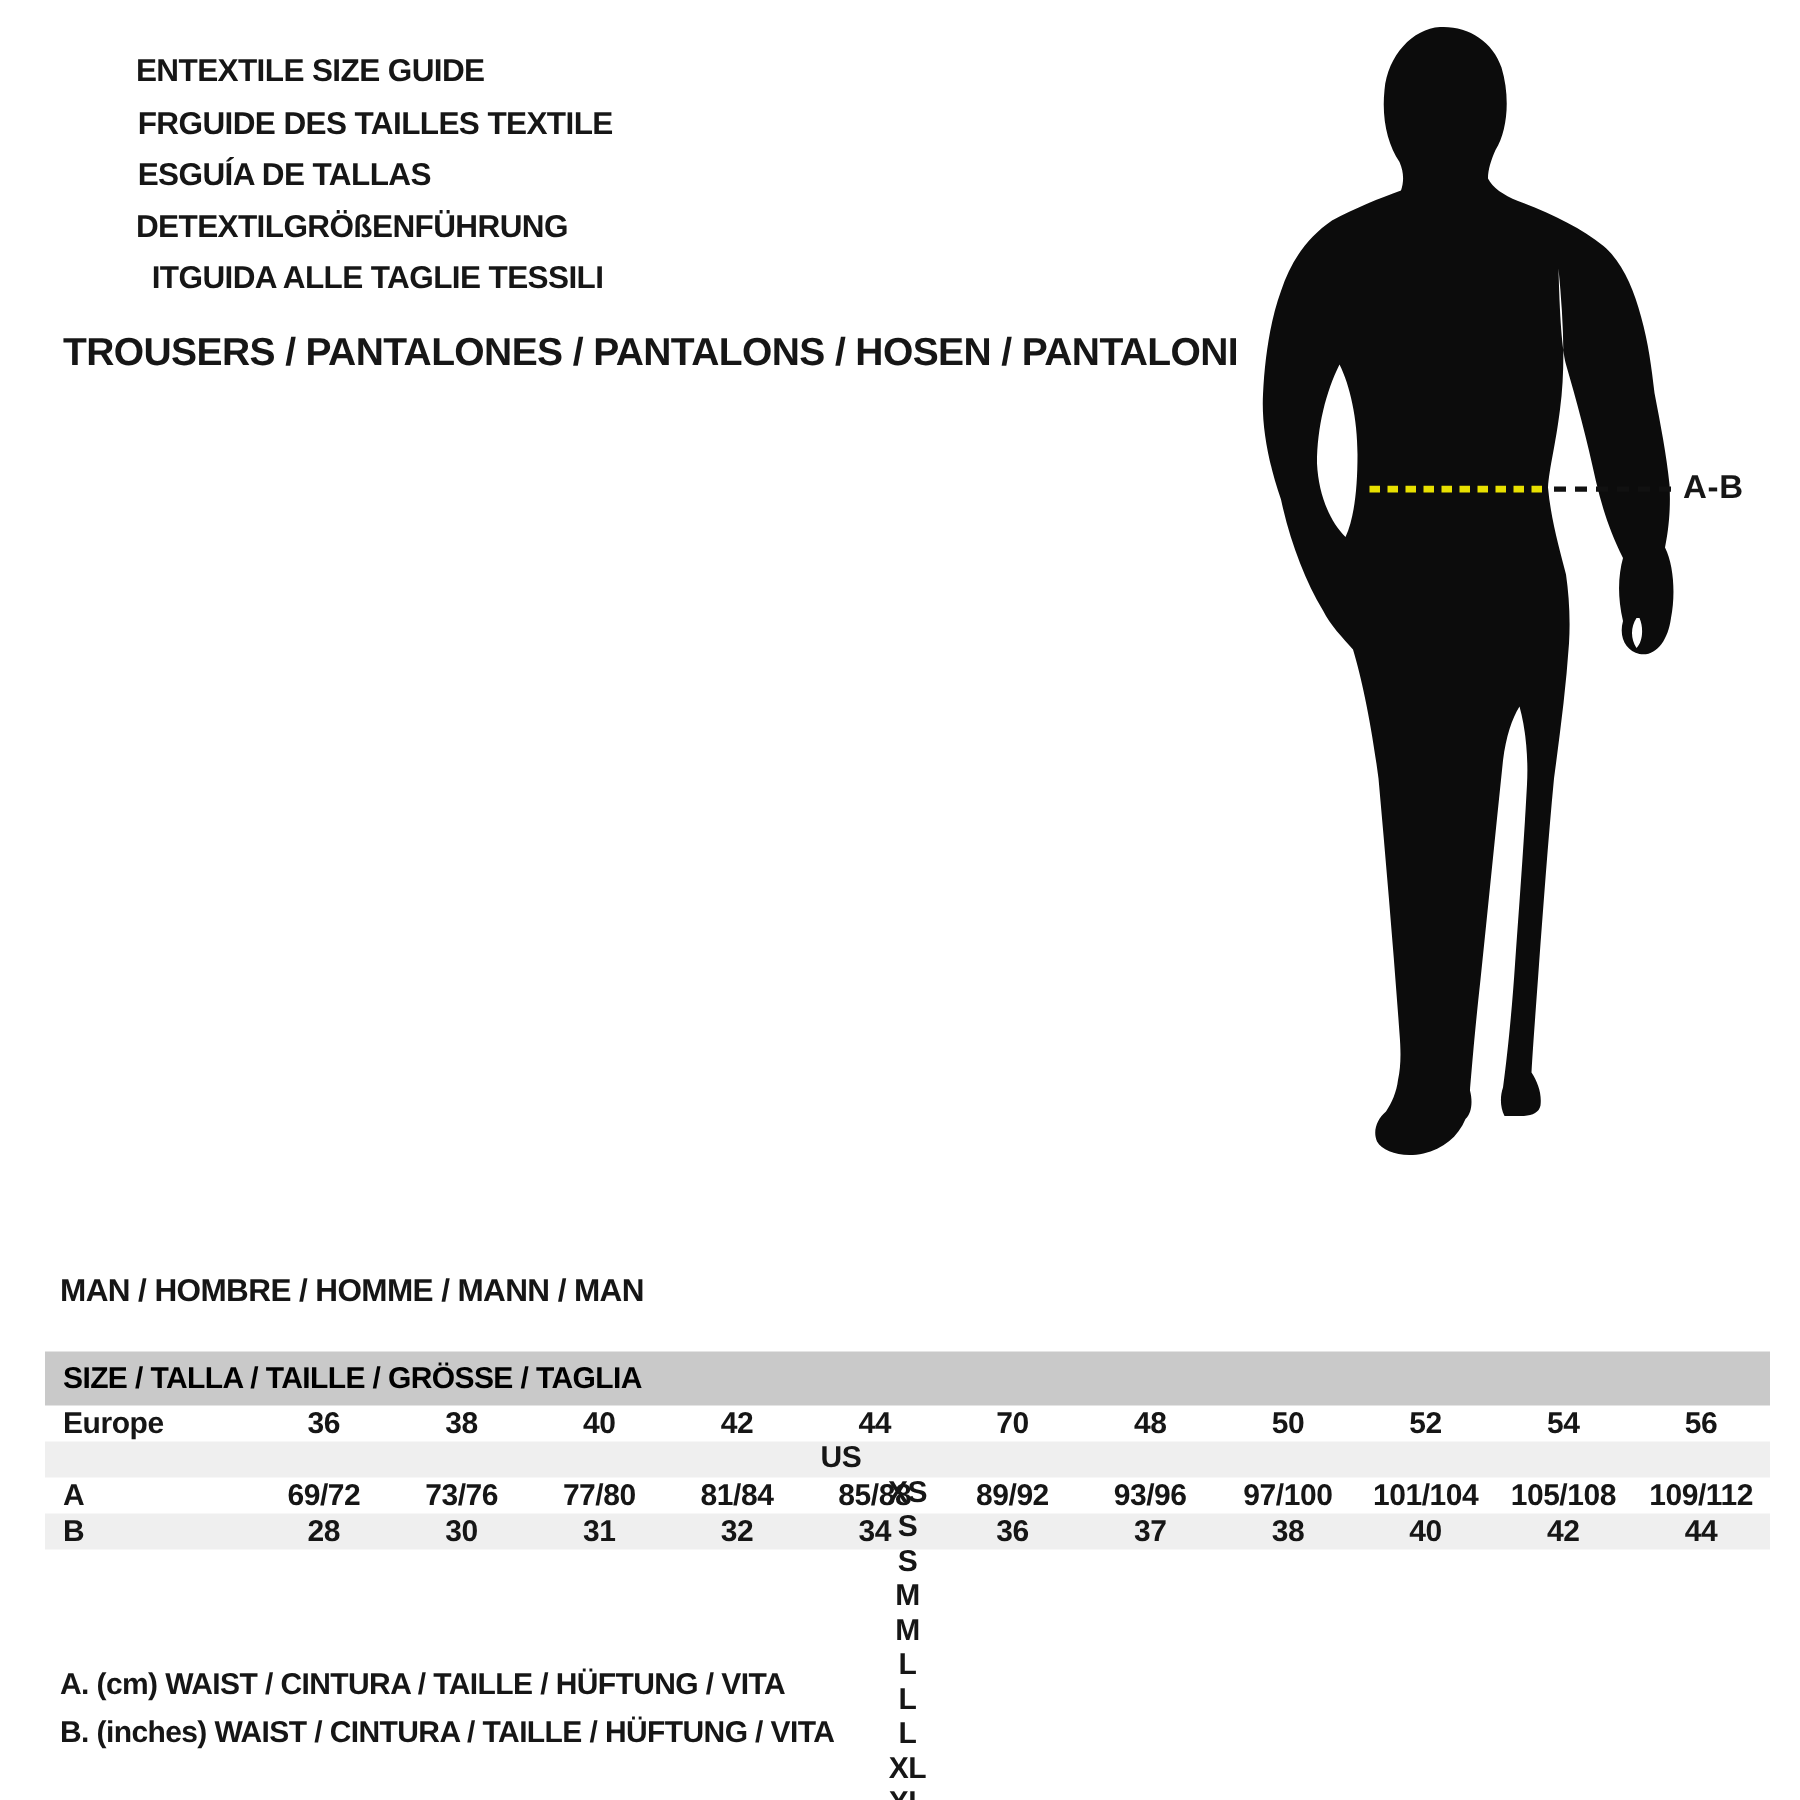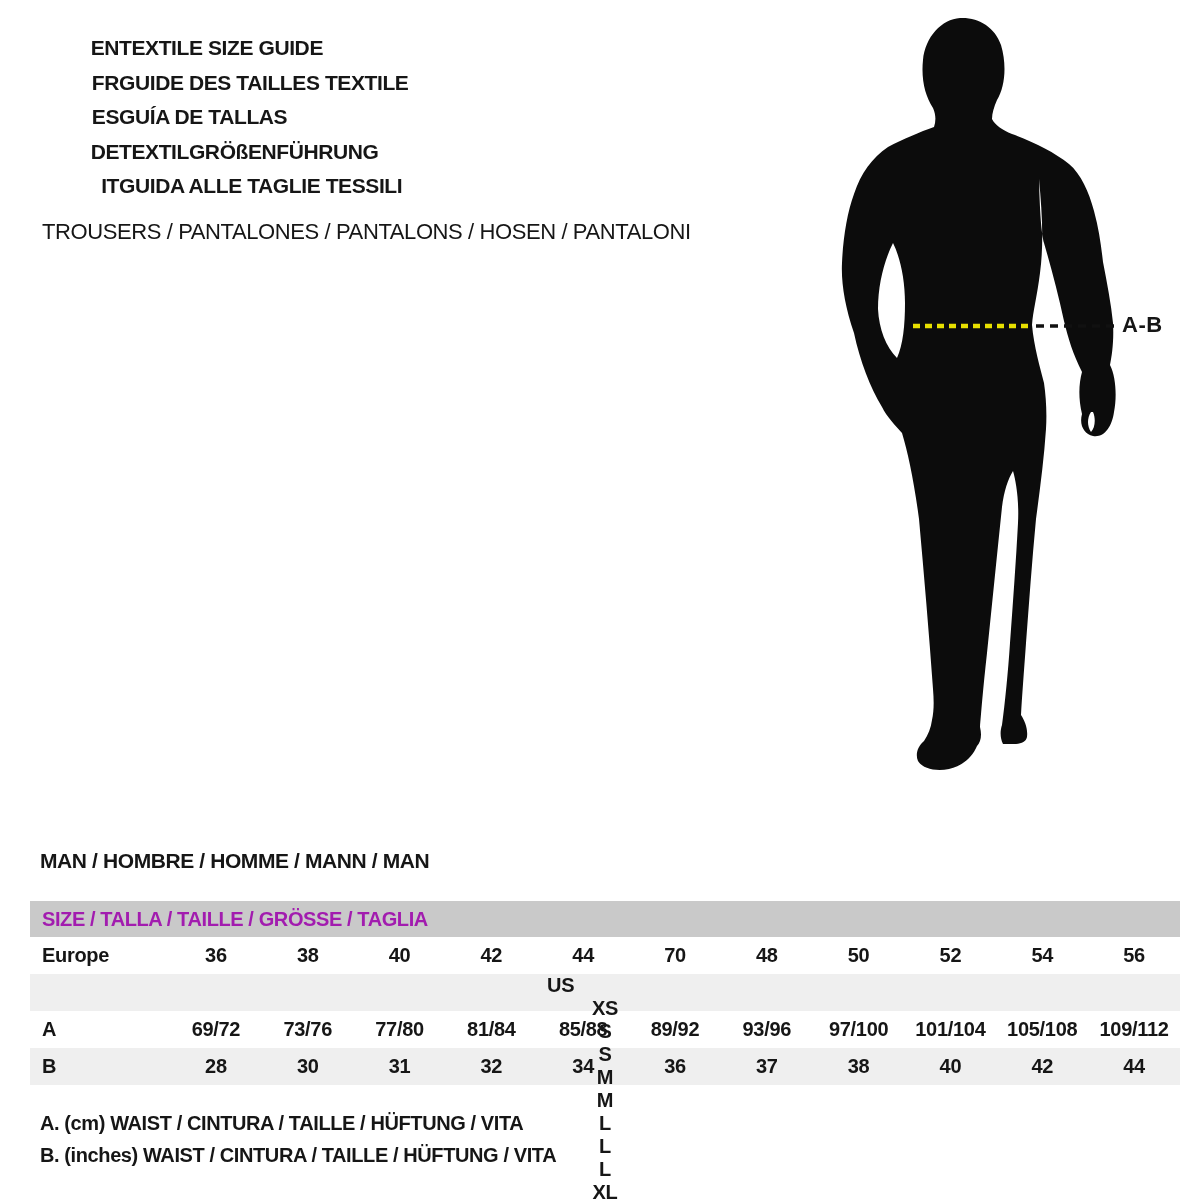--- a/index.html
+++ b/index.html
@@ -7,33 +7,33 @@
     position:relative;width:1200px;height:1200px;background:#fff;overflow:hidden;
     font-family:"Liberation Sans","DejaVu Sans",sans-serif;
     color:#161616;
   }
   
   .lang-list{position:absolute;left:42px;top:31px;}
   .lang-row{display:flex;height:34.5px;align-items:center;}
   .lang-code{width:77px;font-weight:bold;font-size:21px;letter-spacing:-0.4px;text-align:right;}
   .lang-label{font-weight:bold;font-size:21px;letter-spacing:-0.4px;white-space:nowrap;}
   
-  .category{position:absolute;left:42px;top:219px;font-size:22px;font-weight:normal;letter-spacing:-0.4px;white-space:nowrap;}
+  .category{position:absolute;left:42px;top:219px;font-size:26px;font-weight:bold;letter-spacing:-0.4px;white-space:nowrap;}
   
   .figure-svg{position:absolute;left:840px;top:15px;width:280px;height:760px;}
   .ab-label{position:absolute;left:1122px;top:312px;font-size:22px;font-weight:bold;letter-spacing:0.5px;}
   
   .section-title{position:absolute;left:40px;top:849px;font-size:21px;font-weight:bold;letter-spacing:-0.4px;}
   
   .size-table{position:absolute;left:30px;top:901px;width:1150px;}
   .table-header{
     height:36px;display:flex;align-items:center;box-sizing:border-box;padding-left:12px;
     background:#c9c9c9;color:#3d3d3d;font-size:20px;font-weight:bold;letter-spacing:-0.4px;
   }
-  .trow{display:flex;height:37px;align-items:center;font-size:20px;font-weight:bold;letter-spacing:-0.3px;}
+  .trow{display:flex;height:24px;align-items:center;font-size:20px;font-weight:bold;letter-spacing:-0.3px;}
   .tlabel{width:140px;box-sizing:border-box;padding-left:12px;text-align:left;}
   .tcell{flex:1;text-align:center;}
   
   .footnotes{position:absolute;left:40px;top:1107px;font-size:20px;font-weight:bold;letter-spacing:-0.4px;line-height:32px;}
 </style>
 </head>
 <body>
 
 <div class="canvas">
 
@@ -119,21 +119,21 @@
              M251,397 C247,403 247,411 251,417 C255,413 256,404 253,397 Z"></path>
     <line x1="73" y1="311" x2="192" y2="311" stroke="#e8e000" stroke-width="4.5" stroke-dasharray="7 5"></line>
     <line x1="196" y1="311" x2="279" y2="311" stroke="#111111" stroke-width="3.5" stroke-dasharray="8 6"></line>
   </svg>
 
   <div class="ab-label">A-B</div>
 
   <div class="section-title">MAN / HOMBRE / HOMME / MANN / MAN</div>
 
   <div class="size-table">
-    <div class="table-header" style="background: rgb(201, 201, 201); color: #a21caf;">SIZE / TALLA / TAILLE / GRÖSSE / TAGLIA</div>
+    <div class="table-header" style="background: rgb(201, 201, 201); color: #000000;">SIZE / TALLA / TAILLE / GRÖSSE / TAGLIA</div>
     <div id="tableRows">
         <div class="trow">
           <div class="tlabel">Europe</div>
           <div class="tcell">36</div>
           <div class="tcell">38</div>
           <div class="tcell">40</div>
           <div class="tcell">42</div>
           <div class="tcell">44</div>
           <div class="tcell">70</div>
           <div class="tcell">48</div>

